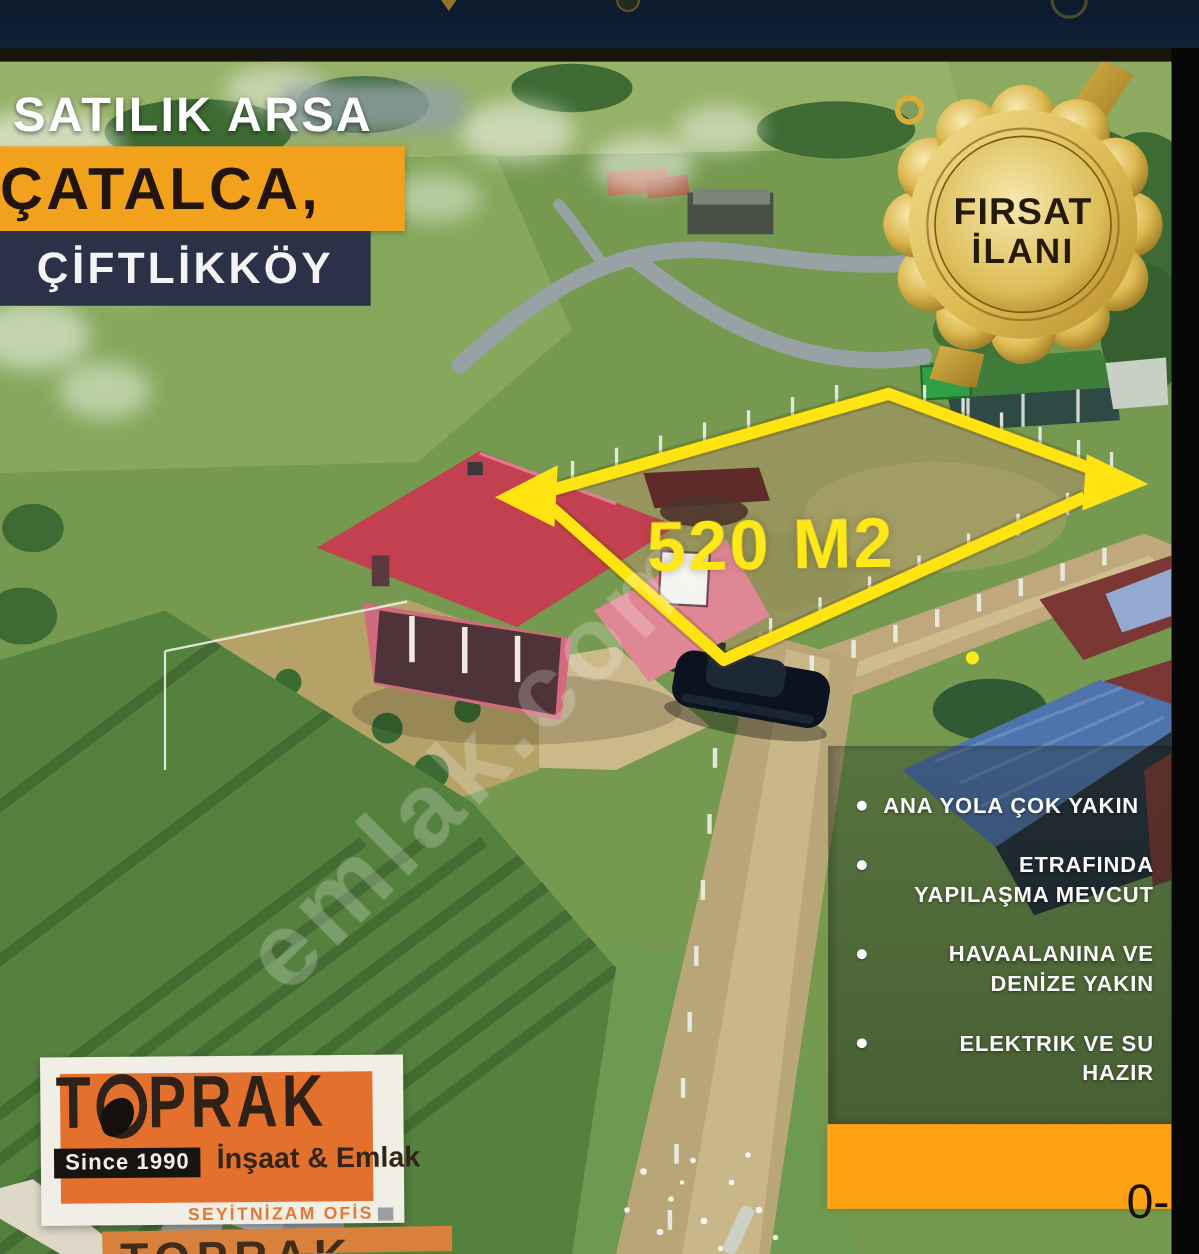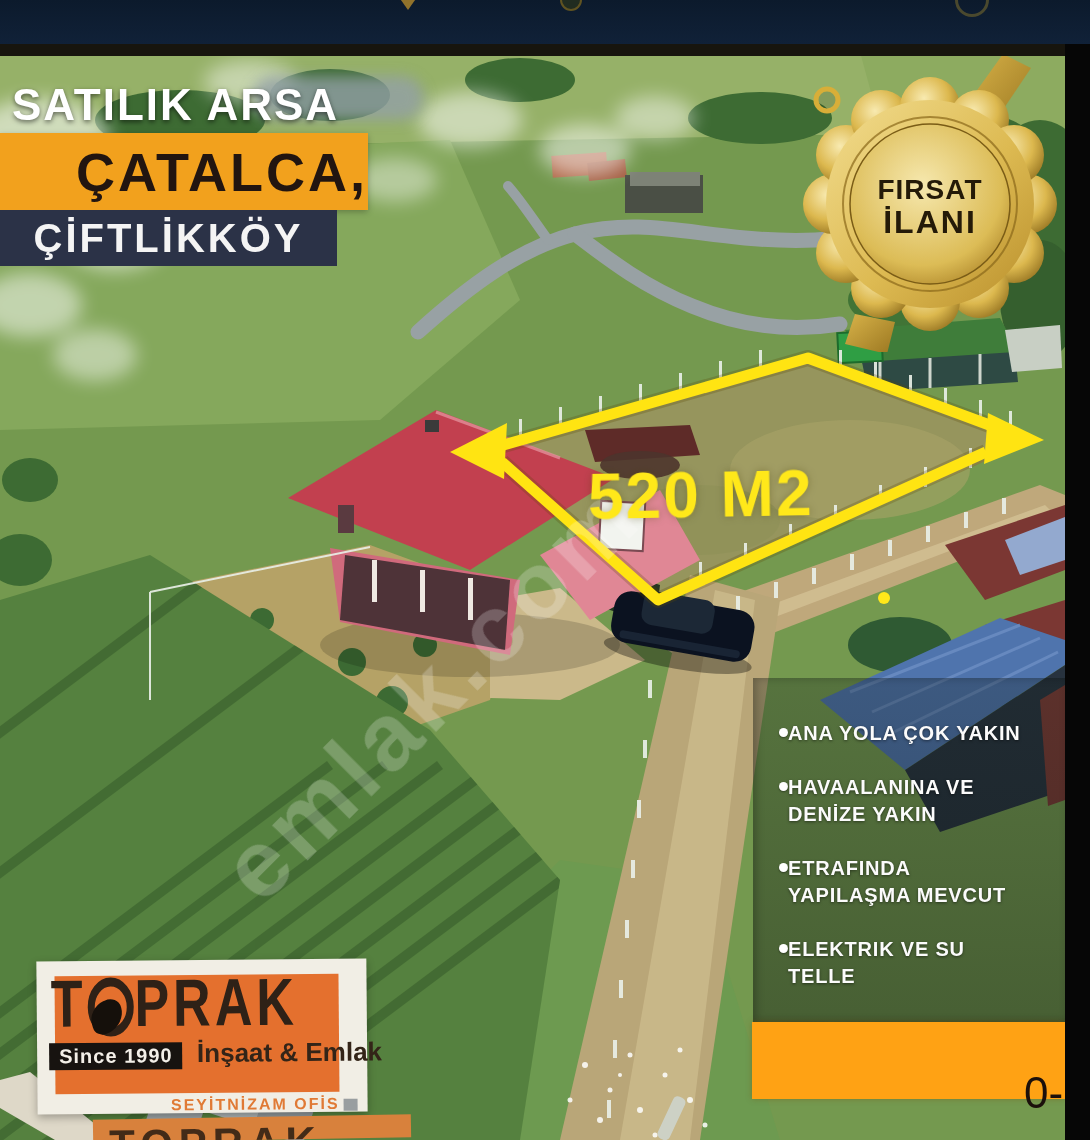--- a/index.html
+++ b/index.html
@@ -16,39 +16,39 @@
 
   
   .photo{left:0;top:0;width:1090px;height:1140px;z-index:1;}
 
   
   .rightbar{left:1065px;top:44px;width:25px;height:1096px;background:#060606;z-index:50;}
 
   
   .title{left:12px;top:80px;font-size:44px;font-weight:800;letter-spacing:2px;color:#fff;text-shadow:0 2px 5px rgba(0,0,0,.55);z-index:30;}
   .censor{left:252px;top:76px;width:172px;height:44px;background:#93a0a7;border-radius:22px;filter:blur(7px);opacity:.8;z-index:29;}
-  .banner1{left:0;top:133px;width:368px;height:77px;background:#f2a11d;display:flex;align-items:center;justify-content:flex-end;z-index:30;box-shadow:0 2px 6px rgba(0,0,0,.25);}
+  .banner1{left:0;top:133px;width:368px;height:77px;background:#f2a11d;display:flex;align-items:center;justify-content:flex-start;z-index:30;box-shadow:0 2px 6px rgba(0,0,0,.25);}
   .banner1 span{font-size:54px;font-weight:900;letter-spacing:3px;color:#221510;}
-  .banner2{left:0;top:210px;width:337px;height:56px;background:#2b3247;display:flex;align-items:center;justify-content:center;z-index:30;text-align:right;}
+  .banner2{left:0;top:210px;width:337px;height:68px;background:#2b3247;display:flex;align-items:center;justify-content:center;z-index:30;text-align:right;}
   .banner2 span{font-size:40px;font-weight:900;letter-spacing:3px;color:#f4f4f4;}
 
   
   .seal{left:795px;top:52px;width:270px;height:300px;z-index:35;}
   .sealtxt{left:830px;top:176px;width:200px;text-align:center;z-index:36;color:#241a08;}
-  .sealtxt .l1{font-size:28px;font-weight:800;letter-spacing:1px;line-height:1.0;}
+  .sealtxt .l1{font-size:34px;font-weight:800;letter-spacing:1px;line-height:1.0;}
   .sealtxt .l2{font-size:32px;font-weight:800;letter-spacing:2px;line-height:1.15;}
 
   
   .area{left:588px;top:458px;font-size:64px;font-weight:700;letter-spacing:2px;color:#ffe81a;z-index:20;transform:rotate(-1deg);text-shadow:0 0 8px rgba(70,60,0,.35);}
   .wmark{left:55px;top:635px;width:760px;height:120px;z-index:15;transform:rotate(-45deg);text-align:center;font-size:95px;font-weight:700;letter-spacing:6px;color:rgba(255,255,255,.22);}
 
   
   .panel{left:753px;top:678px;width:312px;height:344px;z-index:30;background:linear-gradient(180deg,rgba(18,28,24,.30),rgba(10,16,14,.42));box-shadow:inset 3px 0 8px rgba(0,0,0,.25);}
   .panel ul{list-style:none;margin:0;padding:42px 14px 0 26px;}
-  .panel li{display:flex;margin-bottom:27px;}
+  .panel li{display:flex;gap:15px;margin-bottom:27px;text-align:right;}
   .bdot{width:9px;height:9px;border-radius:50%;background:#fff;margin-top:8px;flex:none;box-shadow:0 1px 2px rgba(0,0,0,.4);}
   .ft{font-size:20px;font-weight:700;line-height:1.35;letter-spacing:.8px;color:#fbfbfb;max-width:246px;text-shadow:0 1px 3px rgba(0,0,0,.5);}
 
   
   .cbar{left:752px;top:1022px;width:313px;height:77px;background:#ffa214;z-index:38;box-shadow:0 0 6px rgba(120,70,0,.35);}
   .phone{left:1024px;top:1068px;font-size:44px;font-weight:400;color:#1b100b;z-index:39;}
 
   
   .card{left:37px;top:960px;width:330px;height:153px;background:#f1eee5;z-index:40;transform:rotate(-.5deg);box-shadow:0 3px 8px rgba(0,0,0,.3);}
   .orect{position:absolute;left:18px;top:15px;width:284px;height:118px;background:#e4702e;}
@@ -383,29 +383,29 @@
   </div>
 
   <div class="abs panel">
     <ul>
       <li>
         <span class="bdot"></span>
         <span class="ft">ANA YOLA ÇOK YAKIN</span>
       </li>
       <li>
         <span class="bdot"></span>
+        <span class="ft">ETRAFINDA YAPILAŞMA MEVCUT</span>
+      </li>
+      <li>
+        <span class="bdot"></span>
         <span class="ft">HAVAALANINA VE DENİZE YAKIN</span>
       </li>
       <li>
         <span class="bdot"></span>
-        <span class="ft">ETRAFINDA YAPILAŞMA MEVCUT</span>
-      </li>
-      <li>
-        <span class="bdot"></span>
-        <span class="ft">ELEKTRIK VE SU TELLE</span>
+        <span class="ft">ELEKTRIK VE SU HAZIR</span>
       </li>
       <li>
         <span class="bdot"></span>
         <span class="ft">ETRAFI TELLE ÇEVRILI</span>
       </li>
     </ul>
   </div>
 
   <div class="abs cbar"></div>
   <div class="abs phone">0-</div>

